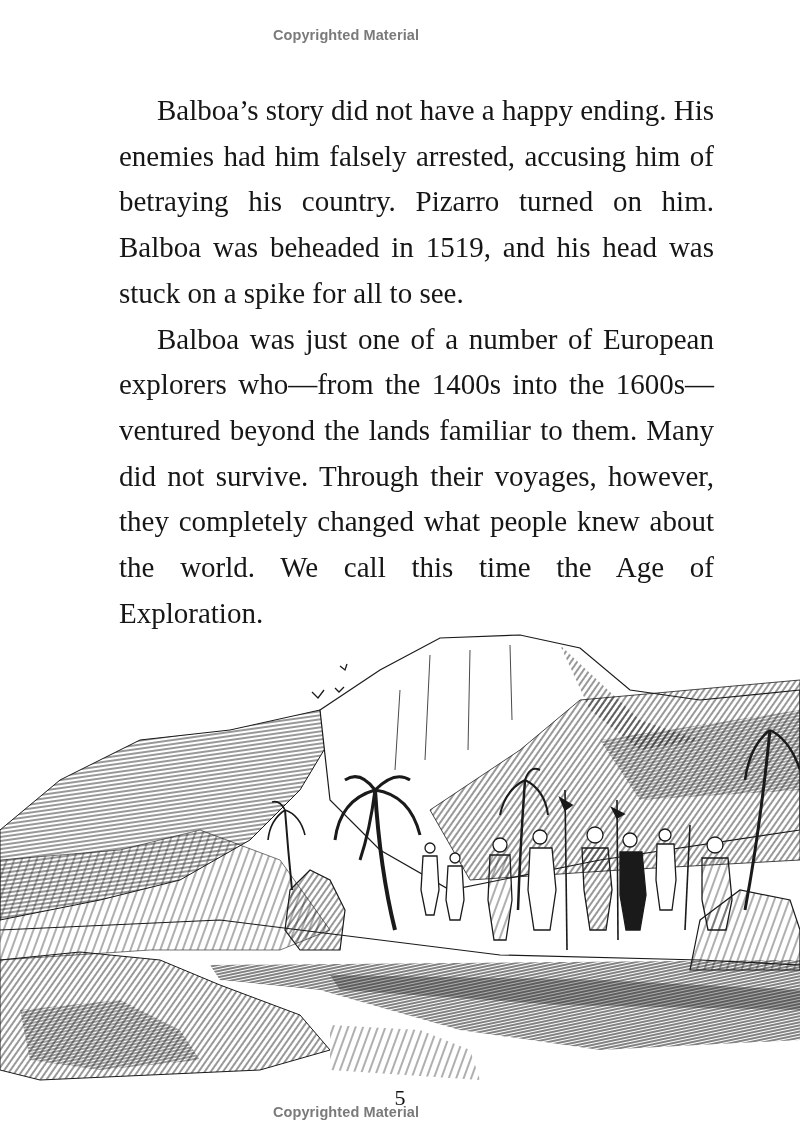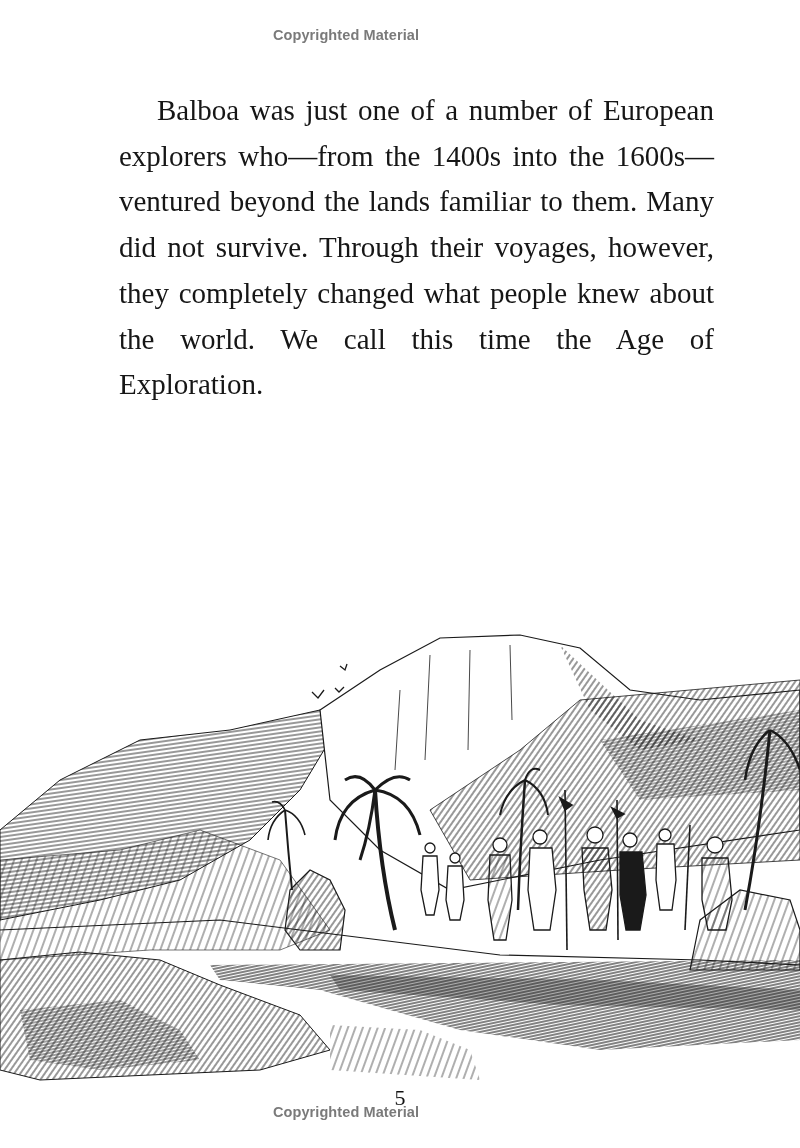--- a/index.html
+++ b/index.html
@@ -25,20 +25,21 @@
       position: absolute; left: 0; top: 630px; width: 800px; height: 460px;
     }
     .illustration svg { display: block; }
   </style>
 </head>
 <body>
 
 <div class="watermark wm-top">Copyrighted Material</div>
 
 <div class="body-text">
+  <p>Balboa’s story did not have a happy ending. His enemies had him falsely arrested, accusing him of betraying his country. Pizarro turned on him. Balboa was beheaded in 1519, and his head was stuck on a spike for all to see.</p>
   <p>Balboa was just one of a number of European explorers who—from the 1400s into the 1600s—ventured beyond the lands familiar to them. Many did not survive. Through their voyages, however, they completely changed what people knew about the world. We call this time the Age of Exploration.</p>
 </div>
 
 <div class="illustration">
   <svg width="800" height="460" viewBox="0 0 800 460" xmlns="http://www.w3.org/2000/svg">
     <defs>
       <pattern id="hatchH" width="6" height="4" patternUnits="userSpaceOnUse" patternTransform="rotate(-8)">
         <line x1="0" y1="1" x2="6" y2="1" stroke="#1a1a1a" stroke-width="0.9"></line>
       </pattern>
       <pattern id="hatchD" width="5" height="5" patternUnits="userSpaceOnUse" patternTransform="rotate(-55)">

